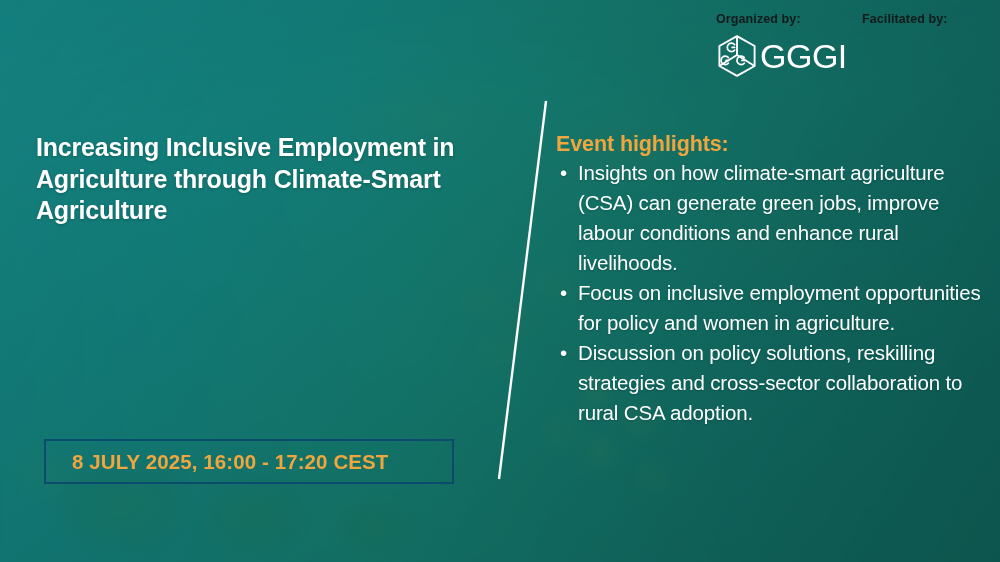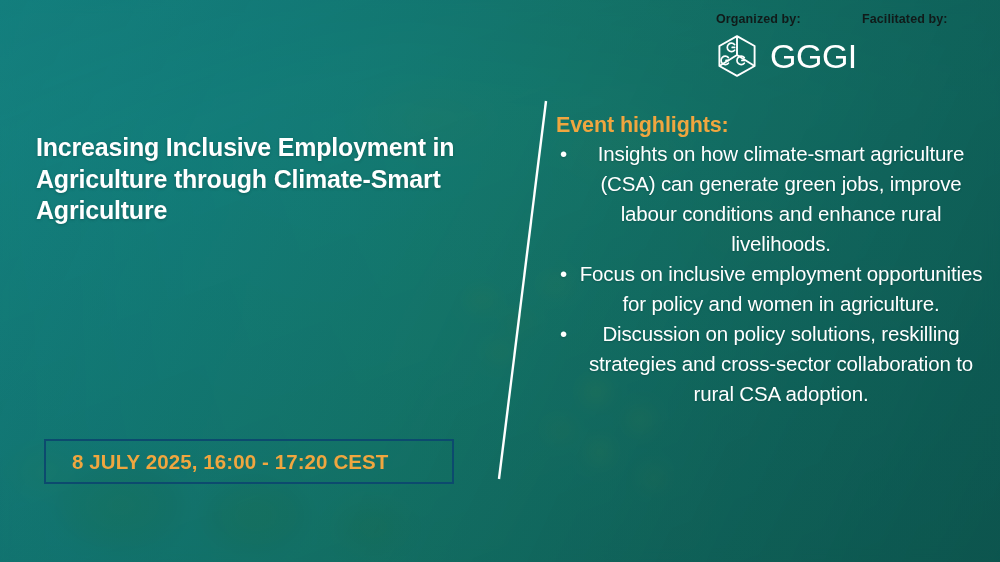--- a/index.html
+++ b/index.html
@@ -87,21 +87,21 @@
   .cred-label {
     font-size:12.5px;
     font-weight:700;
     color:#111b1a;
     letter-spacing:.1px;
     white-space:nowrap;
     margin-bottom:8px;
   }
   .logo-col.fac .cred-label { padding-left:4px; }
 
-  .logo-row { display:flex; align-items:center; gap:12px; }
+  .logo-row { display:flex; align-items:center; gap:2px; }
 
   .logo-mark { flex:0 0 auto; display:block; }
 
   .logo-word {
     color:#ffffff;
     font-size:34px;
     font-weight:400;
     letter-spacing:-0.5px;
     line-height:1;
     font-family:"Liberation Sans", sans-serif;
@@ -142,40 +142,41 @@
 
   
   .highlights { position:absolute; left:556px; top:113px; width:428px; }
 
   .hl-heading {
     color:#f0a63f;
     font-size:21.5px;
     font-weight:700;
     letter-spacing:-0.1px;
     margin-bottom:1px;
+    margin-top:19px;
   }
 
   .bullets { list-style:none; }
 
   .bullet {
     display:flex;
     color:#ffffff;
     font-size:20.5px;
     font-weight:400;
     line-height:1.465;
     letter-spacing:-0.15px;
     text-shadow:0 1px 2px rgba(0,40,38,.26);
   }
   .bullet-dot {
     flex:0 0 auto;
     width:22px;
     text-align:left;
     padding-left:4px;
   }
-  .bullet-text { flex:1 1 auto;text-align:center; }
+  .bullet-text { flex:1 1 auto; }
 </style>
 </head>
 <body>
 
 <div class="slide">
 
   <div class="photo"></div>
   <div class="photo-blur"></div>
   <div class="tint"></div>
   <div class="tint2"></div>

